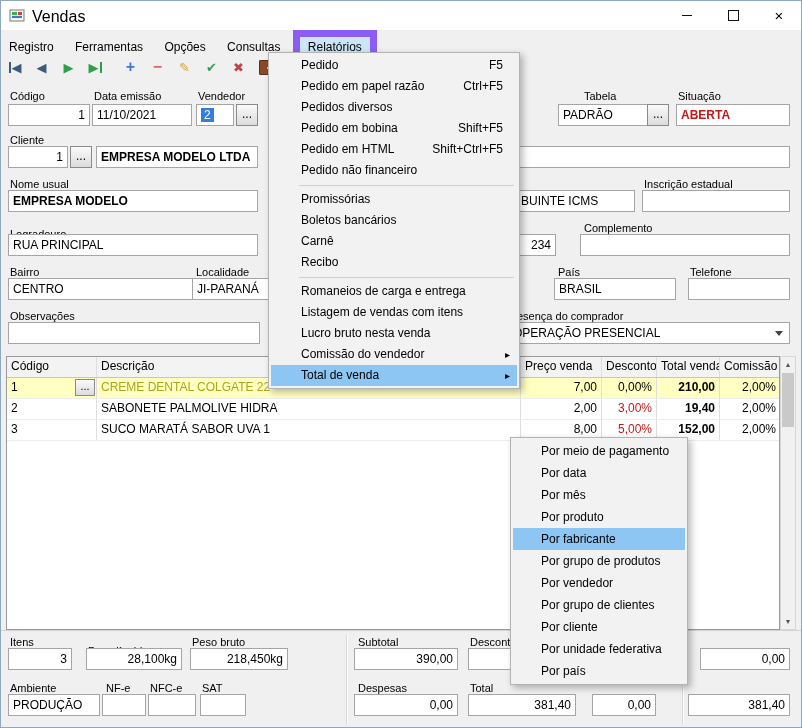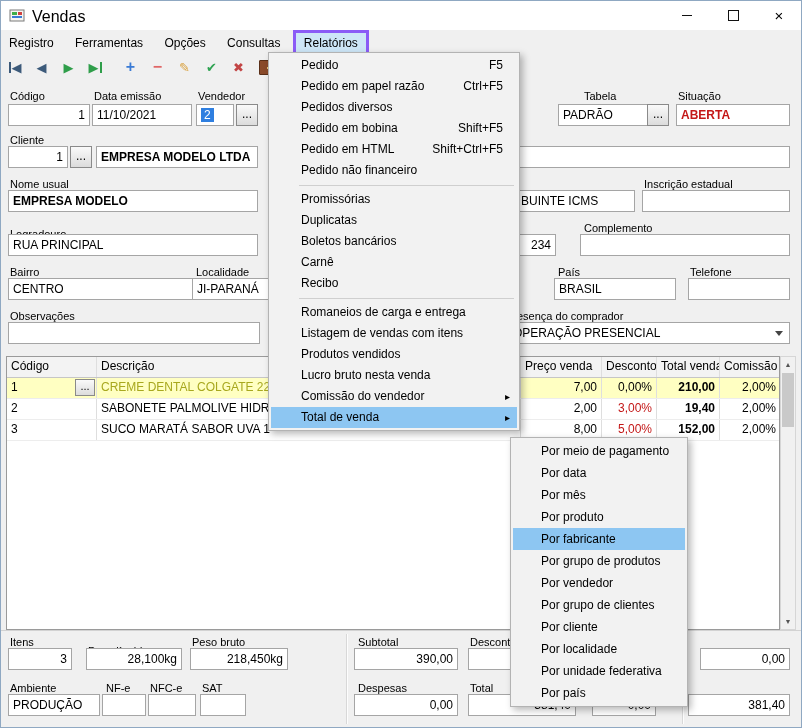--- a/index.html
+++ b/index.html
@@ -15,21 +15,21 @@
   .appicon{position:absolute;left:9px;top:7px;width:16px;height:16px}
   .title-text{position:absolute;left:32px;top:8px;font-size:16px;white-space:nowrap}
   .wbtn{position:absolute;top:0;width:46px;height:30px;display:flex;align-items:center;justify-content:center;background:#fff}
   .min-glyph{width:10px;height:1px;background:#111}
   .max-glyph{width:9px;height:9px;border:1px solid #111}
   .close-glyph{font-size:15px;line-height:15px}
 
   
   .menubar{position:absolute;left:0;top:30px;width:100%;height:23px;background:#f0f0f0}
   .mbi{display:inline-block;padding:4px 9px;font-size:12px}
-  .mbi.active{background:#cde6f7;border:3px solid #8b5cf6;padding:3px 8px}
+  .mbi.active{background:#cde6f7;border:7px solid #8b5cf6;padding:3px 8px}
 
   
   .toolbar{position:absolute;left:2px;top:54px;height:26px;display:flex;gap:2px;align-items:center}
   .tb{width:25px;height:24px;display:flex;align-items:center;justify-content:center;font-size:13px}
   .tb .g{pointer-events:none}
   .bar{display:inline-block;width:2px;height:11px;background:currentColor;margin:0 1px}
   .gap{margin-left:8px}
   .door{width:11px;height:13px;background:#8a4a2a;border:1px solid #5a2f18;border-radius:1px;position:relative}
   .door:after{content:"";position:absolute;right:2px;top:6px;width:2px;height:2px;background:#e8c878}
 
@@ -279,41 +279,38 @@
 
 <div class="popup" id="mainmenu">
   <div class="mi"><span class="mt">Pedido</span><span class="ms">F5</span></div>
   <div class="mi"><span class="mt">Pedido em papel razão</span><span class="ms">Ctrl+F5</span></div>
   <div class="mi"><span class="mt">Pedidos diversos</span></div>
   <div class="mi"><span class="mt">Pedido em bobina</span><span class="ms">Shift+F5</span></div>
   <div class="mi"><span class="mt">Pedido em HTML</span><span class="ms">Shift+Ctrl+F5</span></div>
   <div class="mi"><span class="mt">Pedido não financeiro</span></div>
   <div class="msep"></div>
   <div class="mi"><span class="mt">Promissórias</span></div>
-  <div class="mi"><span class="mt">Duplicatas</span></div>
   <div class="mi"><span class="mt">Boletos bancários</span></div>
   <div class="mi"><span class="mt">Carnê</span></div>
   <div class="mi"><span class="mt">Recibo</span></div>
   <div class="msep"></div>
   <div class="mi"><span class="mt">Romaneios de carga e entrega</span></div>
   <div class="mi"><span class="mt">Listagem de vendas com itens</span></div>
-  <div class="mi"><span class="mt">Produtos vendidos</span></div>
   <div class="mi"><span class="mt">Lucro bruto nesta venda</span></div>
   <div class="mi"><span class="mt">Comissão do vendedor</span><span class="arr">▸</span></div>
   <div class="mi hl"><span class="mt">Total de venda</span><span class="arr">▸</span></div>
 </div>
 
 <div class="popup" id="submenu">
   <div class="mi"><span class="mt">Por meio de pagamento</span></div>
   <div class="mi"><span class="mt">Por data</span></div>
   <div class="mi"><span class="mt">Por mês</span></div>
   <div class="mi"><span class="mt">Por produto</span></div>
   <div class="mi hl"><span class="mt">Por fabricante</span></div>
   <div class="mi"><span class="mt">Por grupo de produtos</span></div>
   <div class="mi"><span class="mt">Por vendedor</span></div>
   <div class="mi"><span class="mt">Por grupo de clientes</span></div>
   <div class="mi"><span class="mt">Por cliente</span></div>
-  <div class="mi"><span class="mt">Por localidade</span></div>
   <div class="mi"><span class="mt">Por unidade federativa</span></div>
   <div class="mi"><span class="mt">Por país</span></div>
 </div>
 
 <div class="frame"></div>
 
 </body></html>

